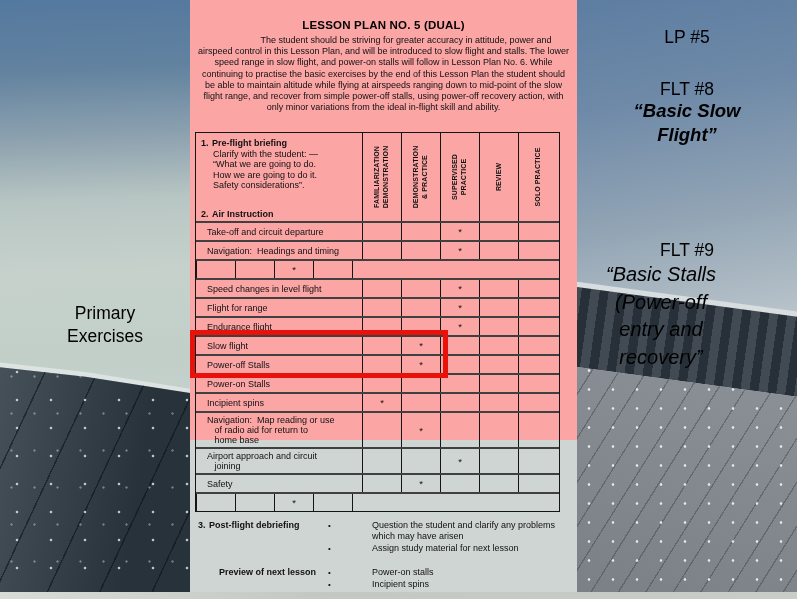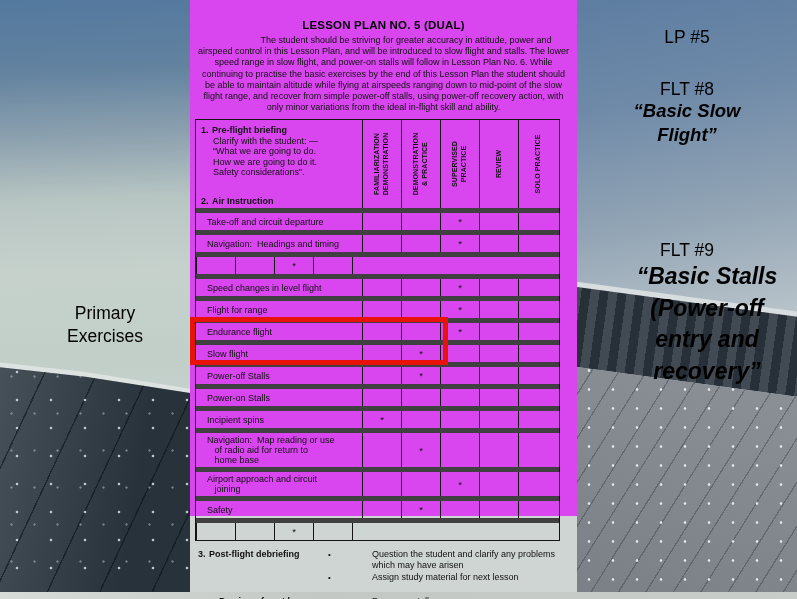--- a/index.html
+++ b/index.html
@@ -41,39 +41,39 @@
   .bottom-strip{position:absolute;left:0;top:592px;width:797px;height:7px;
     background:linear-gradient(90deg,#d8dcd9,#c3c8c5 40%,#c9cdca);}
 
   
   .caption{position:absolute;text-align:center;color:#000;z-index:5;}
   #cap-primary{left:25px;top:302px;width:160px;font-size:17.5px;line-height:1.32;white-space:pre-line;}
   #cap-lp{left:587px;top:27px;width:200px;font-size:17.5px;}
   #cap-flt8{left:587px;top:79px;width:200px;font-size:17.5px;}
   #cap-flt8-title{left:597px;top:99px;width:180px;font-size:18.5px;font-weight:700;font-style:italic;line-height:1.3;white-space:pre-line;}
   #cap-flt9{left:587px;top:240px;width:200px;font-size:17.5px;}
-  #cap-flt9-title{left:617px;top:261px;width:180px;font-size:23px;font-weight:700;font-style:italic;line-height:1.38;white-space:pre-line;}
+  #cap-flt9-title{left:571px;top:261px;width:180px;font-size:20px;font-weight:400;font-style:italic;line-height:1.38;white-space:pre-line;}
 
   
-  .document{position:absolute;left:190px;top:0;width:387px;height:516px;background:#d946ef;z-index:2;}
+  .document{position:absolute;left:190px;top:0;width:387px;height:440px;background:#fca5a5;z-index:2;}
   .doc-title{margin:19px 4px 0;text-align:center;font-size:11.5px;font-weight:700;letter-spacing:0.2px;}
   .doc-intro{margin:4px 7px 0;font-size:9px;line-height:11.2px;text-indent:45px;color:#111;text-align:center;}
 
-  .doc-table{position:relative;margin:6px 0 0 5px;width:363px;border:1.5px solid #151515;font-size:9px;color:#111;box-sizing:content-box;}
+  .doc-table{position:relative;margin:19px 0 0 5px;width:363px;border:1.5px solid #151515;font-size:9px;color:#111;box-sizing:content-box;}
   .t-header-row{display:flex;height:88px;}
   .t-name{width:166px;flex:0 0 166px;box-sizing:border-box;}
   .t-vcell,.t-mark{width:39px;flex:0 0 39px;border-left:1px solid #151515;box-sizing:border-box;position:relative;}
   .t-header-row .t-name{display:flex;flex-direction:column;justify-content:space-between;padding:5px 3px 2px 5px;}
   .rot{position:absolute;left:50%;top:50%;transform:translate(-50%,-50%) rotate(-90deg);
        width:82px;text-align:center;font-weight:700;font-size:7px;line-height:1.25;white-space:pre-line;letter-spacing:0.1px;}
   .sec-num{display:inline-block;width:11px;font-weight:700;}
   .sec-title{font-weight:700;}
   .pf-head,.ai-head{line-height:10.5px;}
   .pf-line{padding-left:12px;line-height:10.5px;}
-  .t-row{display:flex;border-top:5px solid #404040;min-height:17px;}
+  .t-row{display:flex;border-top:2px solid #404040;min-height:17px;}
   .t-row .t-name{display:flex;align-items:center;padding:2px 3px 2px 11px;white-space:pre-wrap;line-height:10px;}
   .t-mark{display:flex;align-items:center;justify-content:center;font-size:9.5px;}
   .highlight-box{position:absolute;left:-6px;width:258px;border-style:solid;border-width:5px;box-sizing:border-box;pointer-events:none;z-index:3;}
 
   .doc-post{display:grid;grid-template-columns:130px 1fr;margin:8px 6px 0 8px;row-gap:12px;font-size:9px;color:#111;}
   .ps-head{line-height:11px;}
   .preview-head{padding-left:21px;font-weight:700;line-height:11px;}
   .b-row{display:flex;line-height:11px;margin-bottom:1px;}
   .b-dot{width:13px;flex:0 0 13px;font-size:8px;}
   .b-text{max-width:235px;margin-left:31px;}

